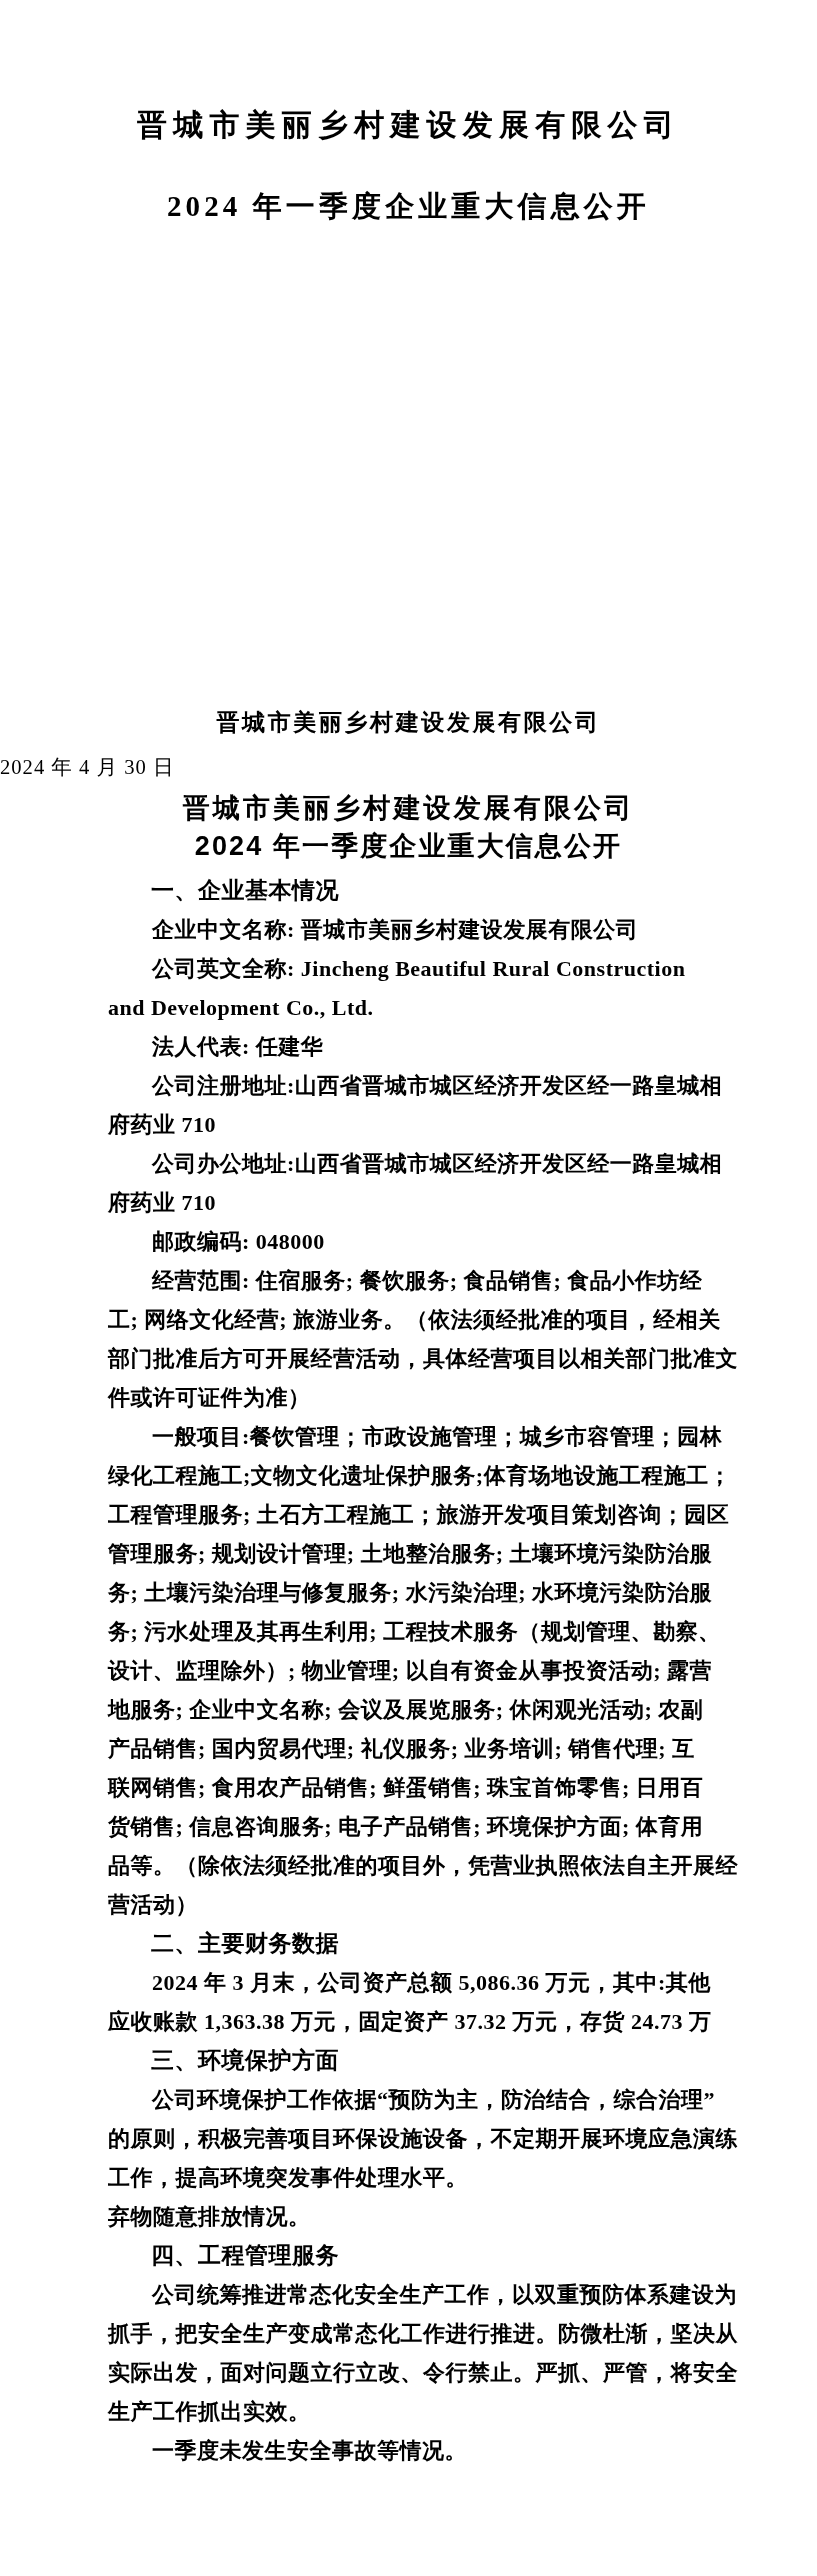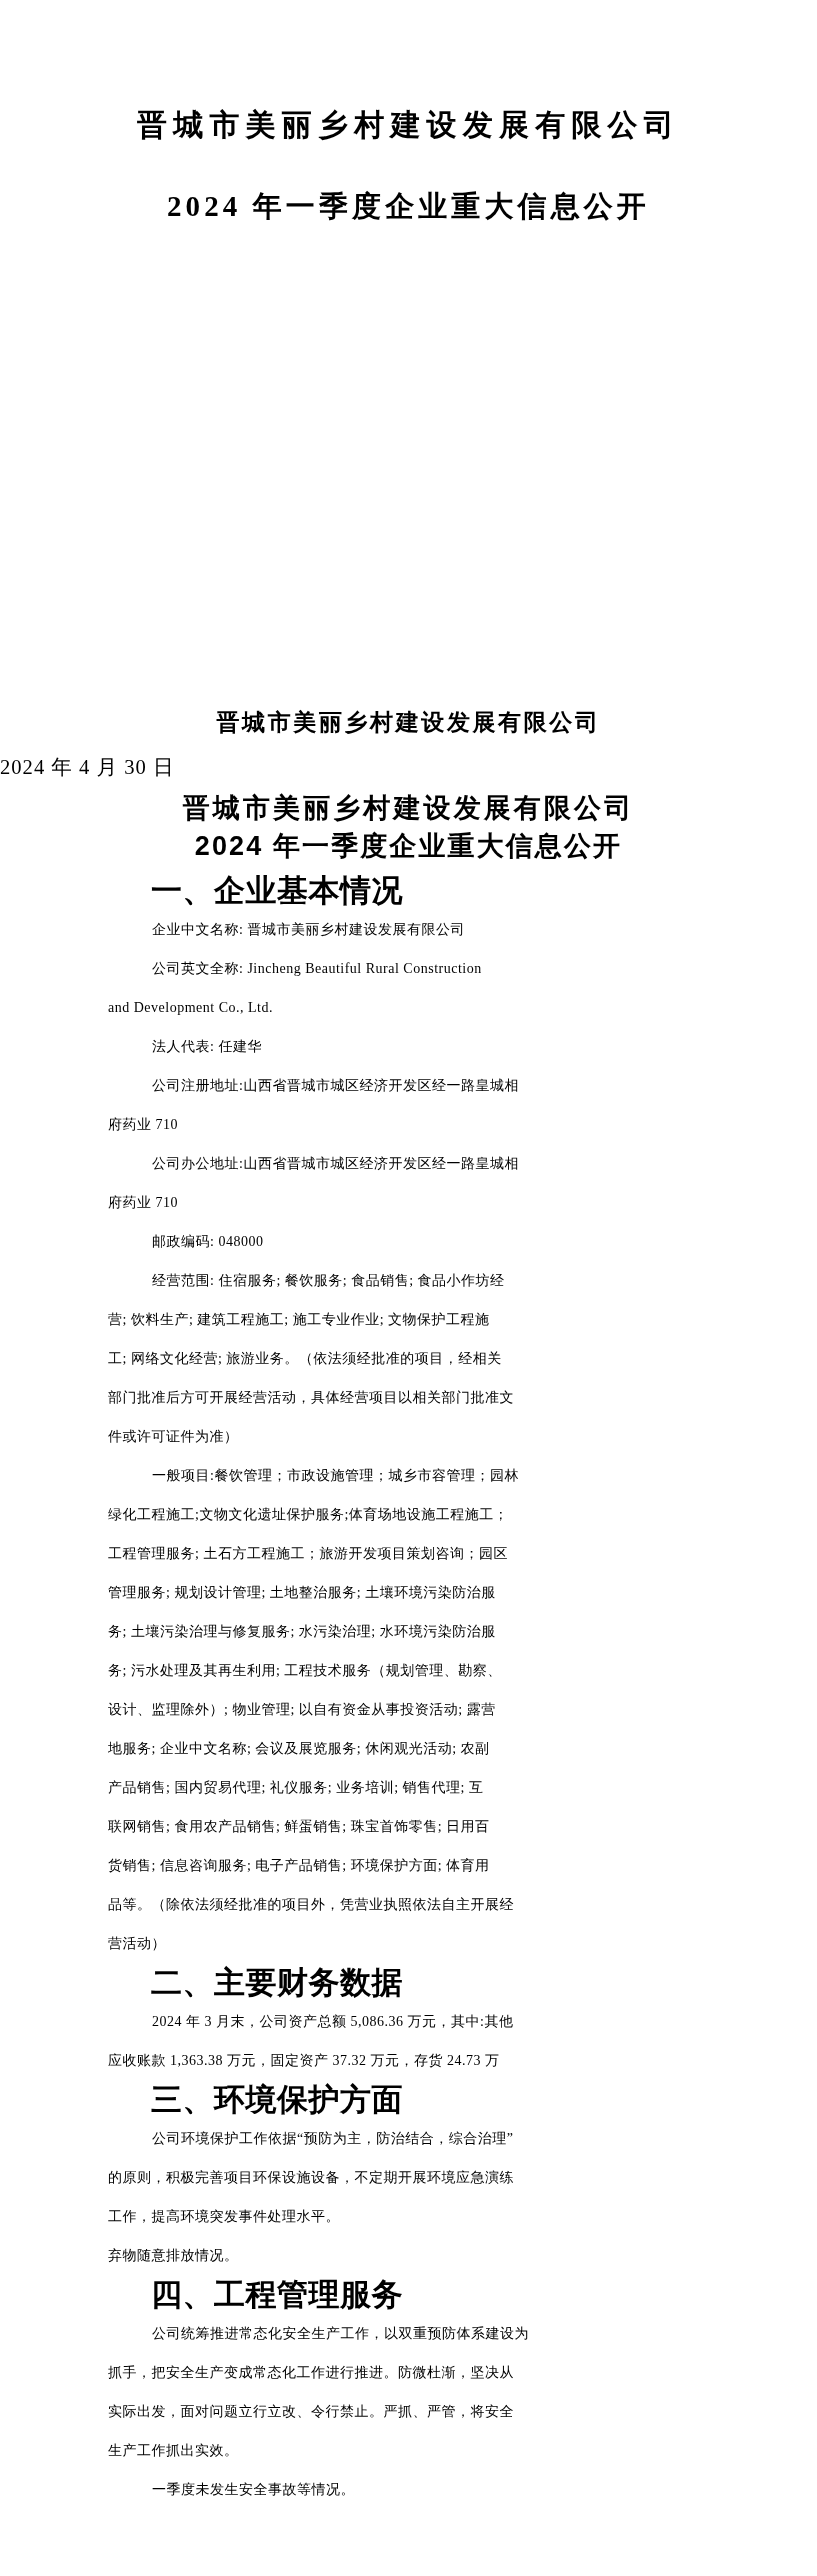--- a/index.html
+++ b/index.html
@@ -88,31 +88,32 @@
   
   .body-wrap {
     position: absolute;
     top: 871px;
     left: 108px;
     width: 626px;
   }
   .ln {
     height: 39px;
     line-height: 39px;
-    font-size: 14px;
+    font-size: 22px;
     letter-spacing: 0.5px;
     white-space: nowrap;
+    font-weight: bold;
   }
   .ln.i {
     text-indent: 44px;
   }
   .ln.h {
     font-family: "Liberation Sans", "DejaVu Sans", sans-serif;
     font-weight: bold;
-    font-size: 31px;
+    font-size: 23px;
     text-indent: 43px;
   }
 </style>
 </head>
 <body>
 
 <div class="page">
 
   <div class="cover-t1">晋城市美丽乡村建设发展有限公司</div>
 
@@ -131,21 +132,20 @@
       <div class="ln i">企业中文名称: 晋城市美丽乡村建设发展有限公司</div>
       <div class="ln i">公司英文全称: Jincheng Beautiful Rural Construction</div>
       <div class="ln">and Development Co., Ltd.</div>
       <div class="ln i">法人代表: 任建华</div>
       <div class="ln i">公司注册地址:山西省晋城市城区经济开发区经一路皇城相</div>
       <div class="ln">府药业 710</div>
       <div class="ln i">公司办公地址:山西省晋城市城区经济开发区经一路皇城相</div>
       <div class="ln">府药业 710</div>
       <div class="ln i">邮政编码: 048000</div>
       <div class="ln i">经营范围: 住宿服务; 餐饮服务; 食品销售; 食品小作坊经</div>
-      <div class="ln">营; 饮料生产; 建筑工程施工; 施工专业作业; 文物保护工程施</div>
       <div class="ln">工; 网络文化经营; 旅游业务。（依法须经批准的项目，经相关</div>
       <div class="ln">部门批准后方可开展经营活动，具体经营项目以相关部门批准文</div>
       <div class="ln">件或许可证件为准）</div>
       <div class="ln i">一般项目:餐饮管理；市政设施管理；城乡市容管理；园林</div>
       <div class="ln">绿化工程施工;文物文化遗址保护服务;体育场地设施工程施工；</div>
       <div class="ln">工程管理服务; 土石方工程施工；旅游开发项目策划咨询；园区</div>
       <div class="ln">管理服务; 规划设计管理; 土地整治服务; 土壤环境污染防治服</div>
       <div class="ln">务; 土壤污染治理与修复服务; 水污染治理; 水环境污染防治服</div>
       <div class="ln">务; 污水处理及其再生利用; 工程技术服务（规划管理、勘察、</div>
       <div class="ln">设计、监理除外）; 物业管理; 以自有资金从事投资活动; 露营</div>

